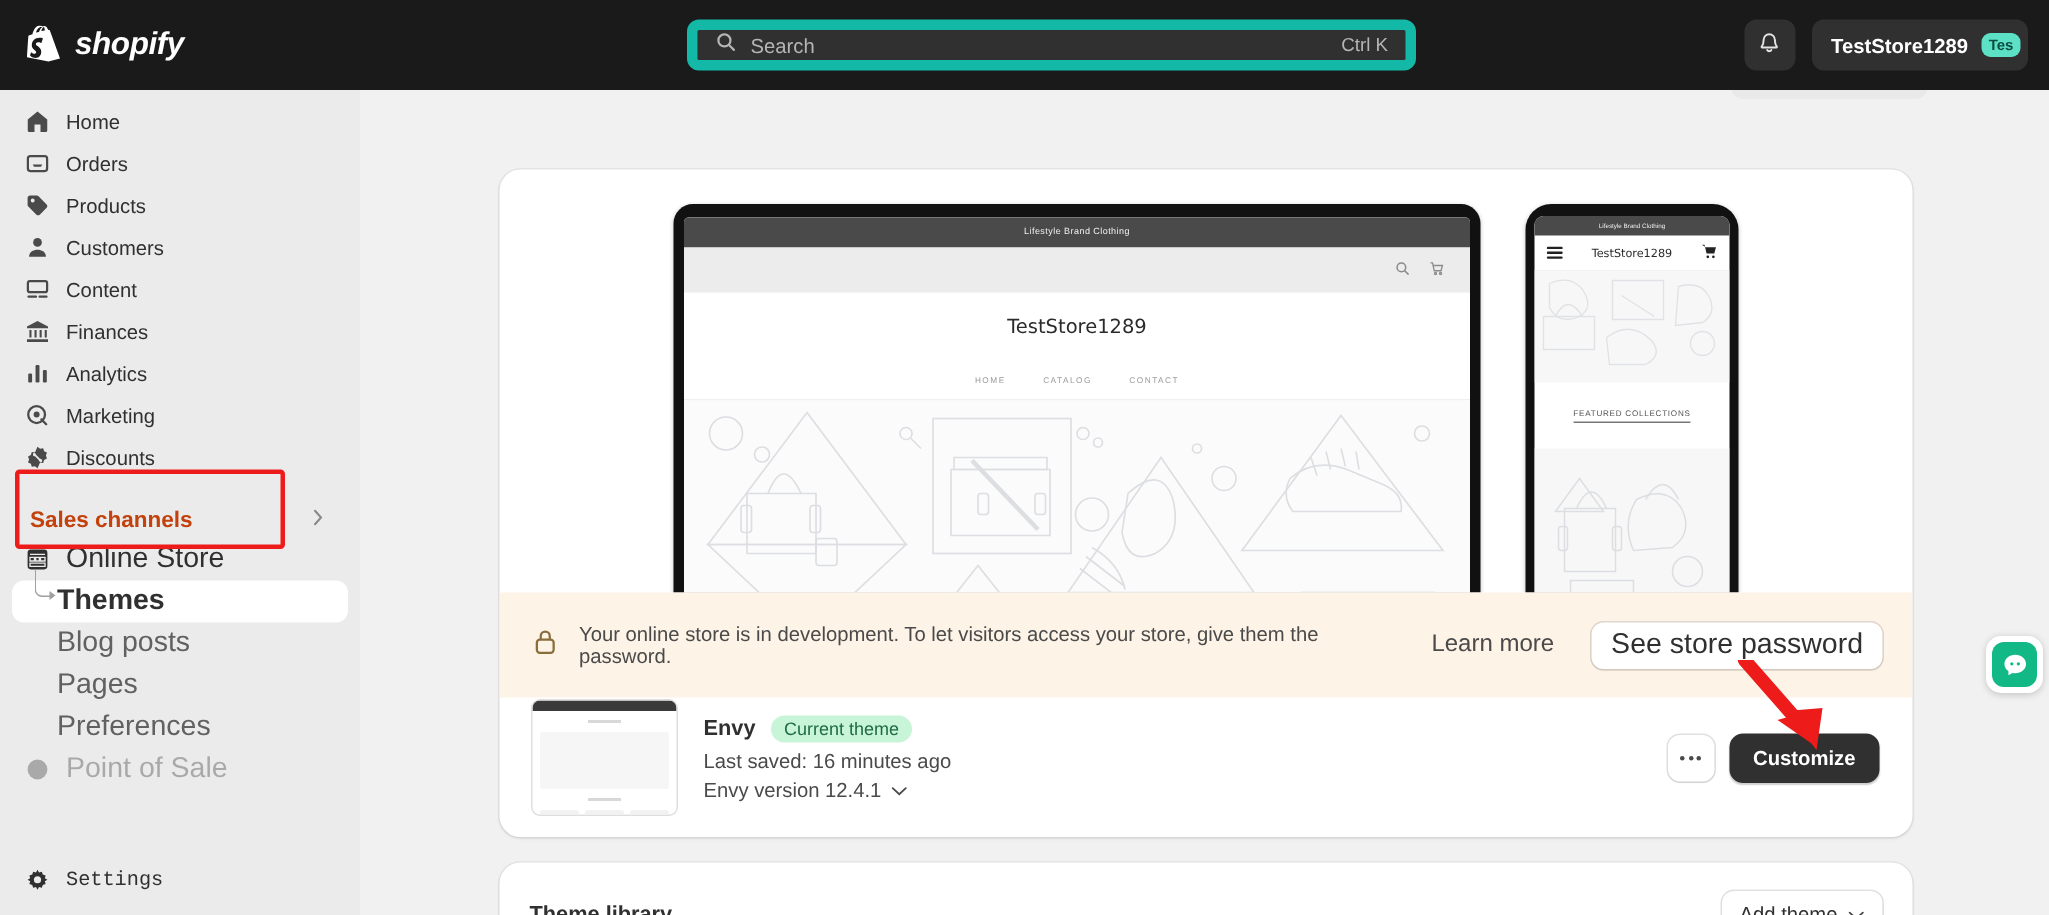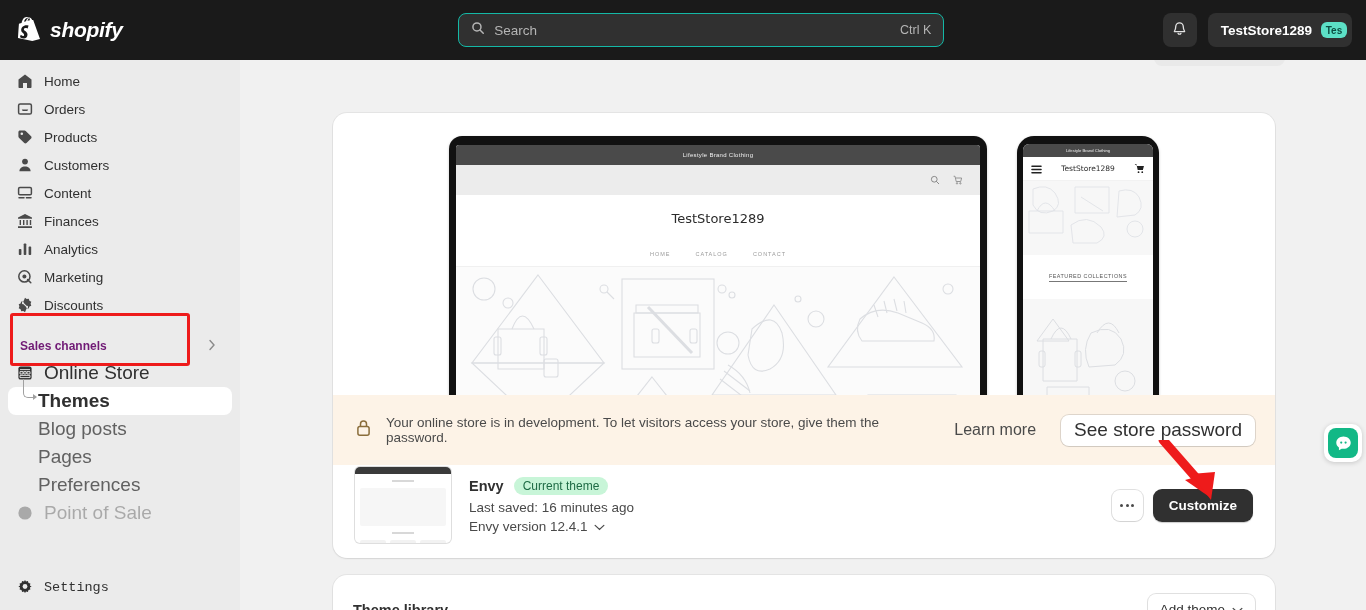--- a/index.html
+++ b/index.html
@@ -24,21 +24,21 @@
   .brand-mark {
     width: 23px; height: 26px; position: relative; flex: none;
   }
   .brand-word {
     color: #fff; font-size: 21px; font-style: italic; font-weight: 700;
     letter-spacing: -0.3px;
   }
   .search-wrap { flex: 1; display: flex; justify-content: center; }
   .searchbox {
     width: 486px; height: 34px;
-    background: #303030; border: 1px solid #14b8a6; border-radius: 8px;
+    background: #303030; border: 7px solid #14b8a6; border-radius: 8px;
     display: flex; align-items: center; gap: 9px; padding: 0 12px;
     cursor: text;
   }
   .searchbox .ph { color: #b5b5b5; font-size: 13.5px; flex: 1; }
   .searchbox .kbd { color: #b5b5b5; font-size: 12.5px; }
   .topright { display: flex; align-items: center; gap: 11px; margin-right: 14px; }
   .bell-btn {
     width: 34px; height: 34px; border-radius: 8px; background: #303030;
     display: flex; align-items: center; justify-content: center; cursor: pointer;
   }
@@ -67,21 +67,21 @@
     border-radius: 8px; cursor: pointer;
   }
   .nav-item .lbl { font-size: 13.5px; color: #303030; }
   .nav-ico { width: 17px; height: 17px; flex: none; display:flex; align-items:center; justify-content:center; }
   .nav-ico svg { display: block; }
 
   .section-head {
     display: flex; align-items: center; justify-content: space-between;
     padding: 0 16px 0 12px; height: 26px; margin-top: 14px;
   }
-  .section-head .t { font-size: 12px; color: #701a75; font-weight: 600; }
+  .section-head .t { font-size: 15px; color: #c2410c; font-weight: 600; }
   .section-head .c { color: #8a8a8a; font-size: 12px; }
 
   .sub-item {
     display: flex; align-items: center; gap: 11px;
     height: 28px; padding: 0 8px 0 30px; border-radius: 8px; cursor: pointer;
     position: relative;
   }
   .sub-item .lbl { font-size: 19px; color: #616161; }
   .sub-item.active { background: #fff; }
   .sub-item.active .lbl { color: #303030; font-weight: 600; }

